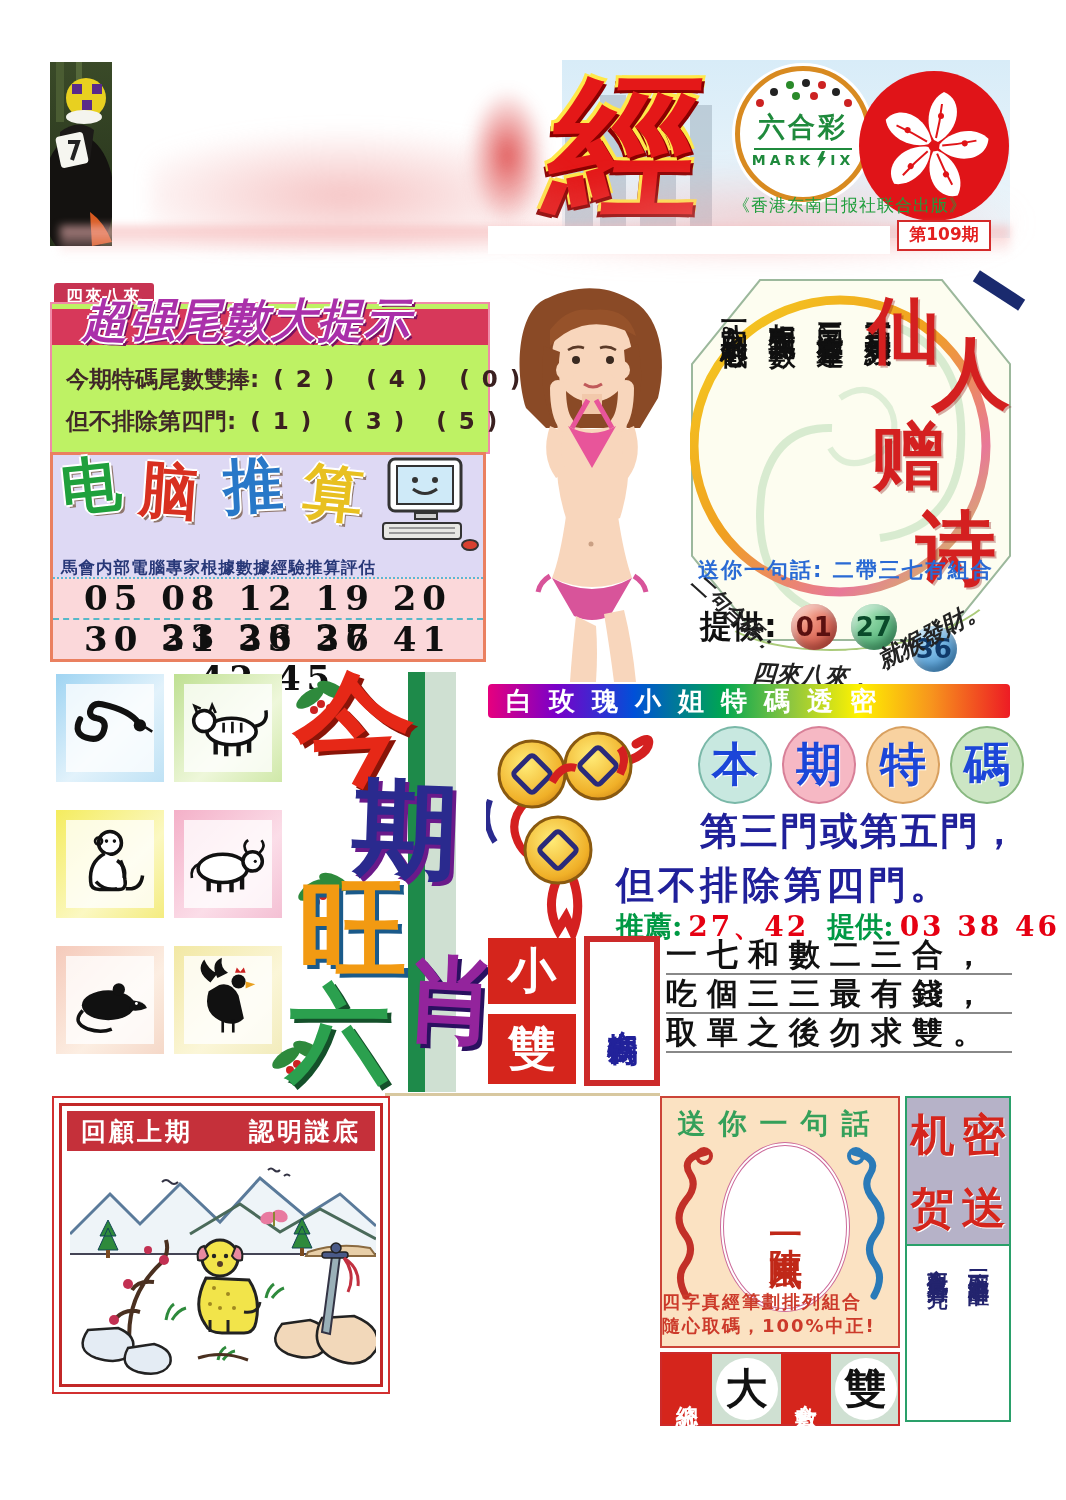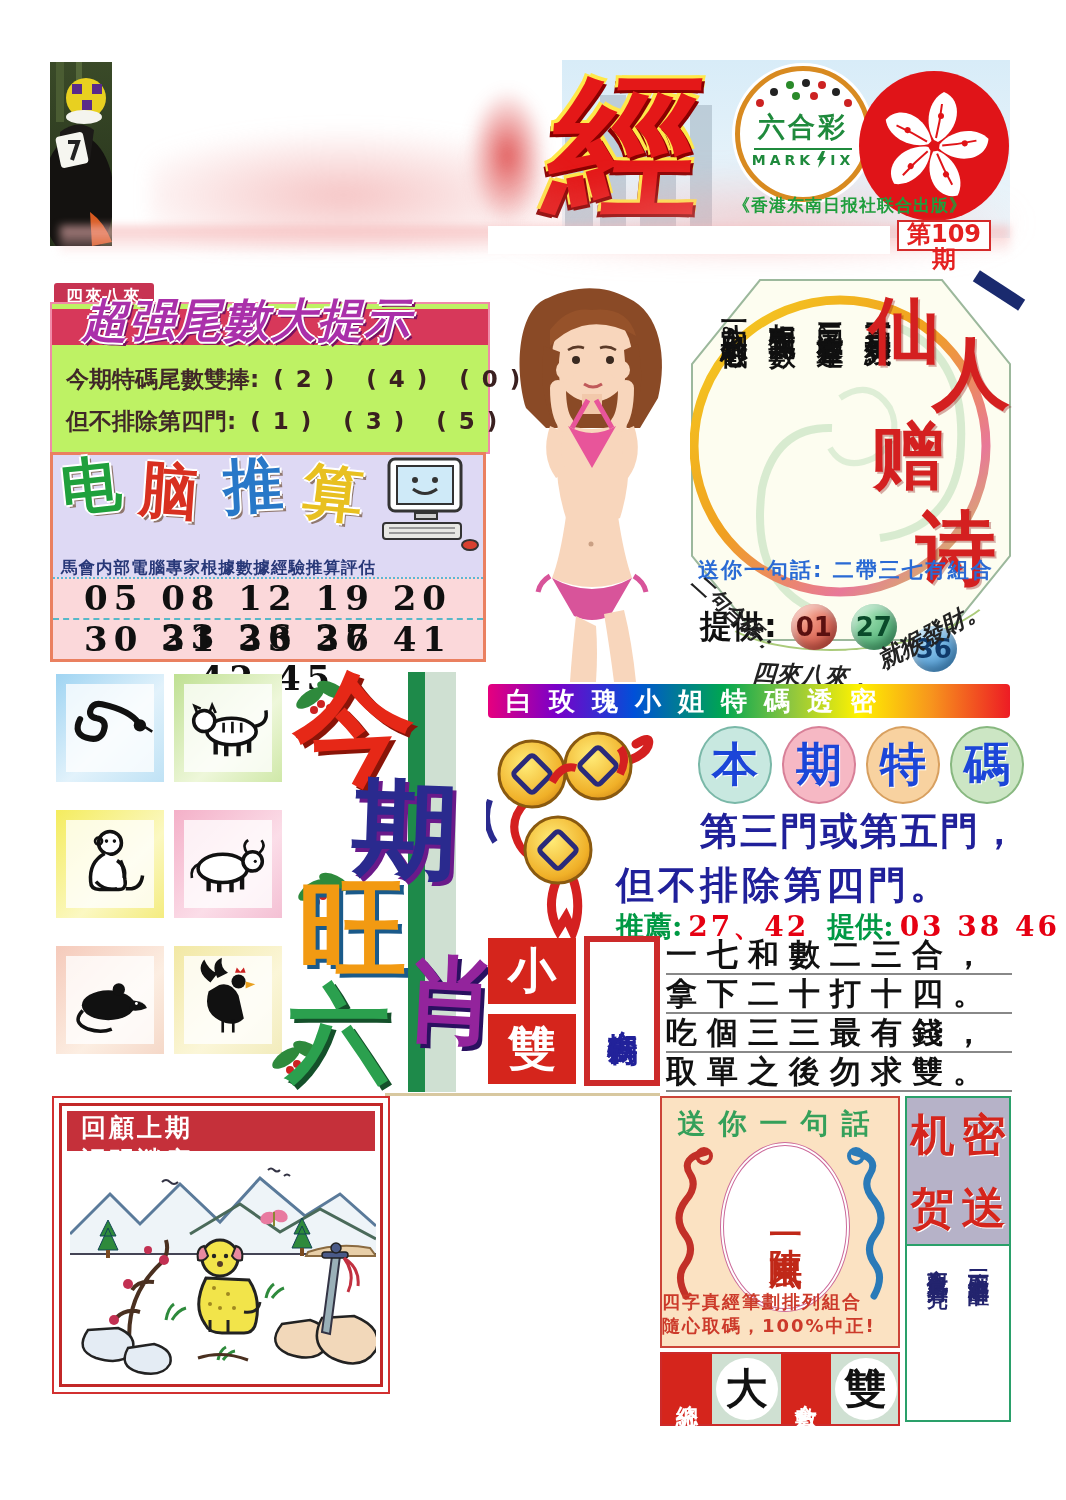--- a/index.html
+++ b/index.html
@@ -26,24 +26,24 @@
   .ld:nth-of-type(4){left:62px;top:8px;background:#222;}
   .ld:nth-of-type(5){left:78px;top:10px;background:#cc2222;}
   .ld:nth-of-type(6){left:92px;top:17px;background:#222;}
   .ld:nth-of-type(7){left:104px;top:28px;background:#cc2222;}
   .ld:nth-of-type(8){left:52px;top:21px;background:#2a8a2a;}
   .ld:nth-of-type(9){left:70px;top:21px;background:#cc2222;}
   .logo-cn{margin-top:38px;text-align:center;font-size:27px;font-weight:bold;color:#1f8a3c;letter-spacing:3px;}
   .logo-line{border-top:2px solid #1f8a3c;margin:3px 14px 1px 14px;}
   .logo-en{display:flex;justify-content:center;align-items:center;gap:3px;color:#1f8a3c;font-size:14px;font-weight:bold;letter-spacing:4px;}
   .flag-box{left:858px;top:58px;width:152px;height:178px;}
-  .publisher{left:733px;top:194px;font-size:17px;font-weight:bold;color:#1f9e3c;letter-spacing:1px;}
+  .publisher{left:733px;top:194px;font-size:17px;font-weight:normal;color:#1f9e3c;letter-spacing:1px;}
   .white-strip{left:488px;top:226px;width:402px;height:28px;background:#fff;}
   .issue{left:897px;top:220px;width:90px;height:27px;background:#fff;border:2px solid #d42a2a;color:#e42020;
-         font-size:24px;font-weight:bold;text-align:center;line-height:25px;}
+         font-size:17px;font-weight:bold;text-align:center;line-height:25px;}
   .navy-wedge{left:972px;top:284px;width:54px;height:13px;background:#1a2a6e;transform:rotate(33deg);}
   
   .tabA{left:54px;top:283px;height:26px;padding:0 12px;background:#c73352;color:#fff;font-size:17px;font-weight:bold;
         line-height:26px;letter-spacing:2px;border-radius:3px 3px 0 0;}
   .panelA{left:50px;top:302px;width:436px;height:148px;background:#bef264;border:2px solid #f08aa8;}
   .bandA{position:absolute;left:0;top:5px;width:100%;height:36px;background:#d7385a;}
   .titleA{position:absolute;left:30px;top:-14px;font-size:46px;font-weight:bold;font-style:italic;color:#aa30aa;letter-spacing:1px;
           text-shadow:-2px 0 #fff,2px 0 #fff,0 -2px #fff,0 2px #fff,3px 3px 0 #7a1060;}
   .rowA{position:absolute;left:14px;font-size:23px;font-weight:bold;color:#402828;white-space:nowrap;}
   .rowA .vals{margin-left:14px;letter-spacing:12px;color:#3a2020;}
@@ -75,22 +75,22 @@
   .wchar{position:absolute;font-weight:bold;line-height:1;font-family:"DejaVu Serif","Liberation Serif",serif;}
   .w0{left:293px;top:666px;font-size:122px;color:#e62817;text-shadow:4px 4px 0 #8a1408;transform:rotate(-3deg);}
   .w1{left:352px;top:776px;font-size:106px;color:#2a2a8e;text-shadow:4px 4px 0 #6a1a8a;transform:rotate(2deg);}
   .w2{left:298px;top:874px;font-size:110px;color:#f29a12;text-shadow:4px 4px 0 #1a5a8a;}
   .w3{left:286px;top:982px;font-size:104px;color:#2ba04e;text-shadow:4px 4px 0 #14502a;}
   .w4{left:405px;top:952px;font-size:95px;color:#93249c;text-shadow:4px 4px 0 #2a1060;transform:rotate(3deg);}
   .holly{position:absolute;width:72px;height:72px;}
   
   .review{left:52px;top:1096px;width:338px;height:298px;border:2px solid #d23030;padding:5px;box-sizing:border-box;background:#fff;}
   .review-inner{border:3px solid #c22727;height:100%;box-sizing:border-box;position:relative;padding:5px;}
-  .rev-banner{height:40px;background:#c5303a;display:flex;align-items:flex-start;justify-content:space-between;
-              padding:0 14px;color:#fff;font-size:25px;font-weight:bold;letter-spacing:3px;flex-direction:column;}
+  .rev-banner{height:40px;background:#c5303a;display:flex;align-items:center;justify-content:space-between;
+              padding:0 14px;color:#fff;font-size:25px;font-weight:bold;letter-spacing:3px;}
   .rev-scene{position:absolute;left:8px;top:56px;width:306px;height:218px;}
   .tanline{left:385px;top:1093px;width:275px;height:3px;background:#d8c8a0;}
   
   .girl{left:488px;top:276px;width:204px;height:406px;}
   
   .octa{left:690px;top:278px;width:322px;height:364px;}
   .poem{position:absolute;left:14px;top:24px;height:306px;writing-mode:vertical-rl;font-weight:bold;color:#101010;
         font-size:27px;letter-spacing:3px;font-family:"DejaVu Serif","Liberation Serif",serif;}
   .pcol{display:block;margin-left:12px;}
   .ichar{position:absolute;color:#d42020;font-weight:bold;font-family:"DejaVu Serif","Liberation Serif",serif;
@@ -485,21 +485,20 @@
     <span class="lab">推薦:</span><span class="val">27、42</span><span class="lab">提供:</span><span class="val">03  38  46</span>
   </div>
 
   <div class="abs boxS">小</div>
   <div class="abs boxD">雙</div>
   <div class="abs vbox">
     <span>今期特碼</span>
   </div>
   <div class="abs verse">
     <div class="vrow">一七和數二三合，</div>
-    <div class="vrow">拿下二十打十四。</div>
     <div class="vrow">吃個三三最有錢，</div>
     <div class="vrow">取單之後勿求雙。</div>
   </div>
 
   <div class="abs review">
     <div class="review-inner">
       <div class="rev-banner">
         <span>回顧上期</span>
         <span>認明謎底</span>
       </div>

